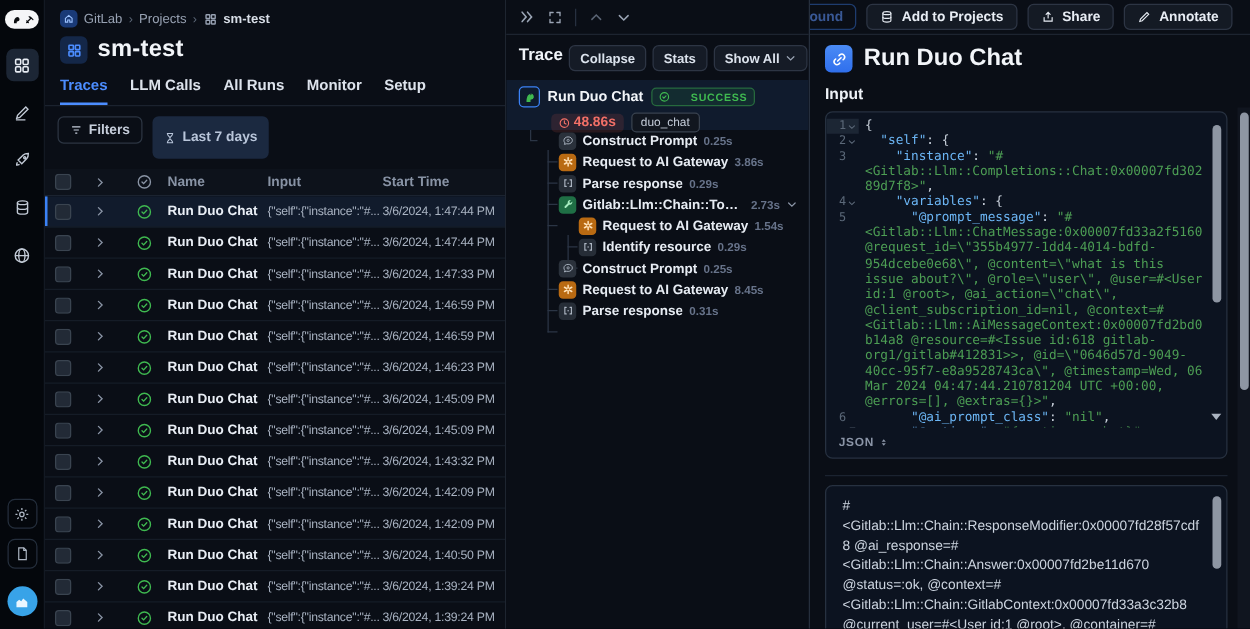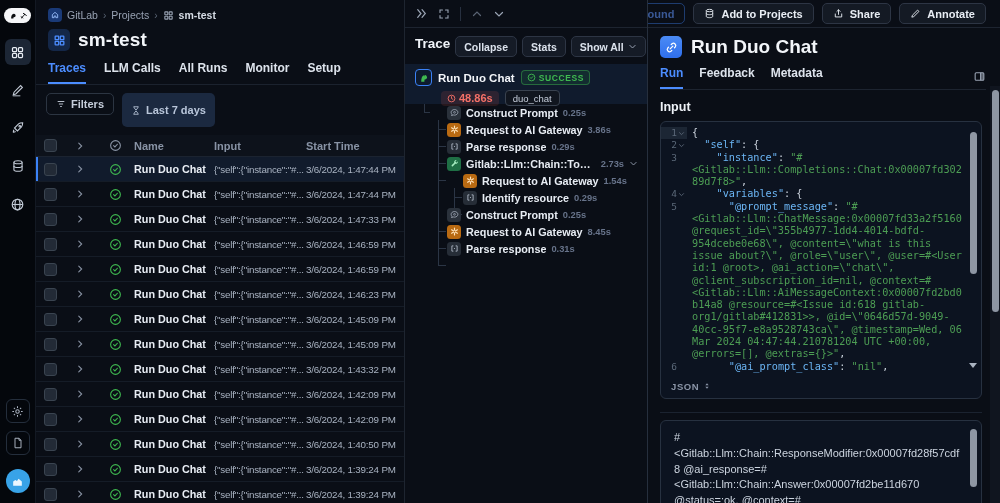--- a/index.html
+++ b/index.html
@@ -51,21 +51,21 @@
   .trace-head { display:flex; gap:5px; padding:8px 10px 7px; }
   .trace-title { font-size:13.5px; font-weight:700; color:#f0f4f9; flex:1; }
   .tbtn { height:21px; border:1px solid #2d3544; border-radius:5px; background:#151b26; font-size:10.5px; font-weight:700; color:#dbe2ec; display:flex; align-items:center; gap:4px; padding:0 8px; white-space:nowrap; }
   #tree { position:relative; flex:1; overflow:hidden; }
   #tlines { position:absolute; inset:0; }
   #tlines div { position:absolute; background:#2b3545; }
   .root-node { position:relative; background:#101b2d; height:40px; padding:5px 8px 0 10px; }
   .rn-row1 { display:flex; align-items:center; gap:6px; }
   .rn-icon { width:17px; height:17px; border-radius:4px; background:#0e1b2e; border:1px solid #3b82f6; display:flex; align-items:center; justify-content:center; }
   .rn-name { font-size:11.5px; font-weight:700; color:#f2f5f9; }
-  .badge-success { display:flex; align-items:center; gap:3px; color:#3fb950; background:rgba(46,160,67,.13); border:1px solid rgba(63,185,80,.45); border-radius:4px; font-size:8.5px; font-weight:800; letter-spacing:.6px; padding:1.5px 5px; }
+  .badge-success { display:flex; align-items:center; gap:17px; color:#3fb950; background:rgba(46,160,67,.13); border:1px solid rgba(63,185,80,.45); border-radius:4px; font-size:8.5px; font-weight:800; letter-spacing:.6px; padding:1.5px 5px; }
   .rn-row2 { display:flex; align-items:center; gap:6px; margin:4px 0 0 26px; }
   .badge-time { display:flex; align-items:center; gap:3px; color:#f47067; background:rgba(229,83,75,.14); border-radius:4px; font-size:11px; font-weight:800; padding:1.5px 6px; }
   .chip { border:1px solid #39424f; border-radius:4px; font-size:9.5px; color:#c6cedb; padding:1.5px 7px; background:#11161f; }
   .tnode { position:relative; height:17px; display:flex; align-items:center; gap:5px; }
   .tnode.d1 { padding-left:26px; } .tnode.d2 { padding-left:42px; } .tnode.d3 { padding-left:58px; }
   .nicon { width:14px; height:14px; flex:none; border-radius:3.5px; display:flex; align-items:center; justify-content:center; }
   .nicon.chain { background:#2f6fed; } .nicon.prompt { background:#2a313b; }
   .nicon.gateway { background:#b96a12; } .nicon.parse { background:#262d37; }
   .nicon.wrench { background:#1f6f45; }
   .nname { font-size:10.8px; font-weight:700; color:#e7ecf3; white-space:nowrap; overflow:hidden; text-overflow:ellipsis; max-width:150px; }
@@ -735,32 +735,20 @@
     <div class="run-head">
       <div class="run-title-row">
         <span class="run-icon">
           <svg width="13" height="13" viewBox="0 0 24 24" fill="none" stroke="#fff" stroke-width="2.3" stroke-linecap="round">
               <path d="M9.5 14.5l5-5"></path>
               <path d="M12.5 17.5L11 19a4.3 4.3 0 0 1-6-6l1.5-1.5"></path>
               <path d="M11.5 6.5L13 5a4.3 4.3 0 0 1 6 6l-1.5 1.5"></path>
             </svg>
         </span>
         <span class="run-title">Run Duo Chat</span>
-      </div>
-      <div class="run-tabs">
-        <span class="tab active">Run</span>
-          <span class="tab">Feedback</span>
-          <span class="tab">Metadata</span>
-          <span class="panel-toggle">
-          <svg width="13" height="13" viewBox="0 0 24 24" fill="none" stroke="#9aa4b4" stroke-width="2">
-              <rect x="4" y="5" width="16" height="14" rx="2"></rect>
-              <path d="M14 5v14"></path>
-              <rect x="14" y="5" width="6" height="14" fill="#9aa4b4" opacity=".55" stroke="none"></rect>
-            </svg>
-        </span>
       </div>
     </div>
     <div class="run-content">
       <div class="sec-label">Input</div>
       <div class="codebox">
         <div class="code-scroll">
             <div class="cline">
               <span class="gut act">
                 <span class="gnum">1</span>
                 <span class="gfold">

